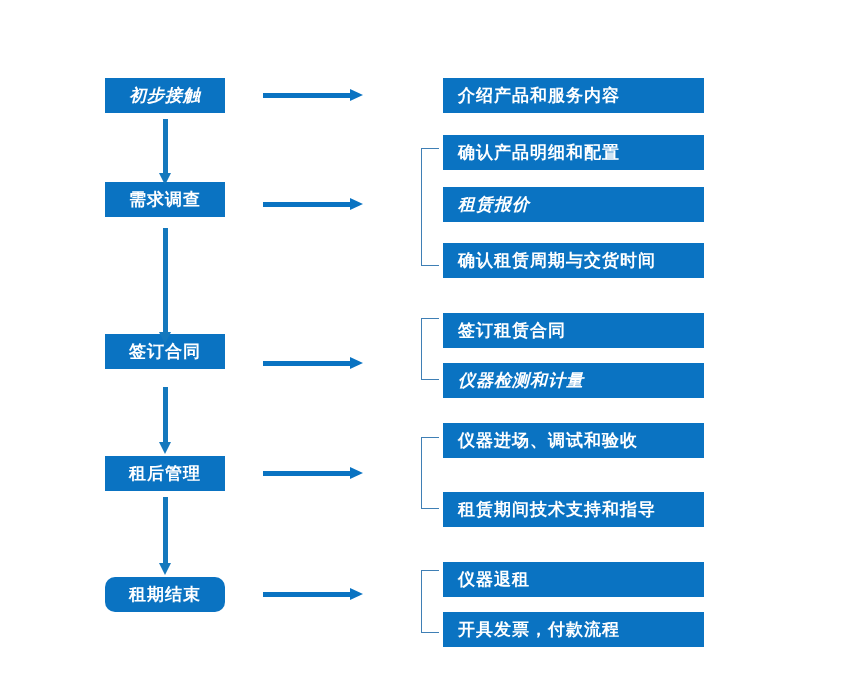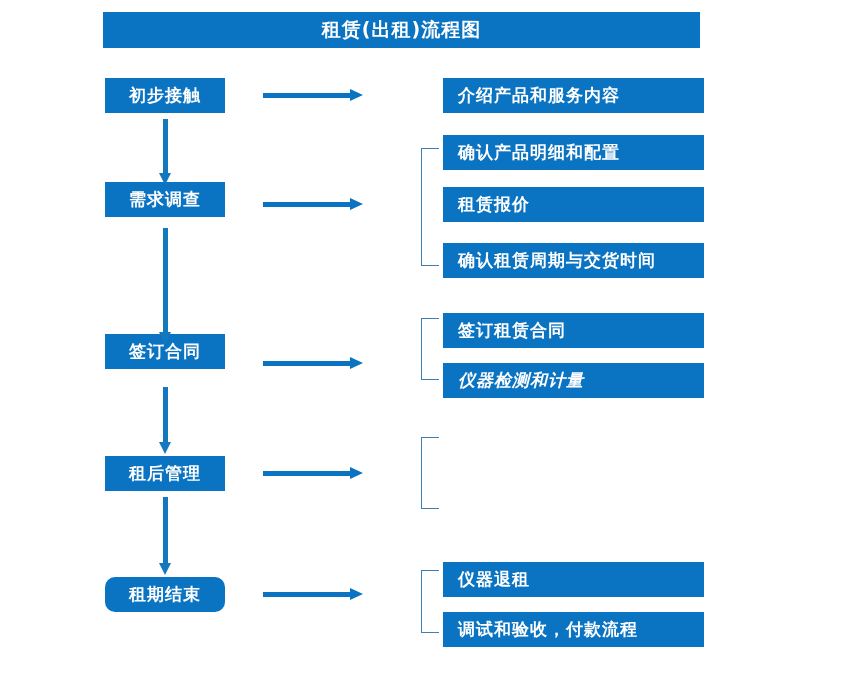--- a/index.html
+++ b/index.html
@@ -95,23 +95,22 @@
     border:1.5px solid #3f7fb5;
     border-right:none;
     box-sizing:border-box;
   }
 </style>
 </head>
 <body>
 
 <div id="canvas">
 
-  <div class="title-bar">租赁(出租)流程图</div>
 
-  <div class="box box-left" style="top:78px;">初步接触</div>
+  <div class="box box-left" style="top:78px;font-style:italic;">初步接触</div>
   <div class="box box-left" style="top:182px;font-family:Liberation Serif, serif;">需求调查</div>
   <div class="box box-left" style="top:334px;">签订合同</div>
   <div class="box box-left" style="top:456px;">租后管理</div>
   <div class="box box-left" style="top:577px;border-radius:10px;">租期结束</div>
 
   <div class="arrow-v" style="top:119px;height:66px;">
     <div class="shaft"></div>
     <div class="head"></div>
   </div>
   <div class="arrow-v" style="top:228px;height:116px;">
@@ -149,23 +148,25 @@
   </div>
 
   <div class="bracket" style="top:148px;height:118px;"></div>
   <div class="bracket" style="top:318px;height:62px;"></div>
   <div class="bracket" style="top:437px;height:72px;"></div>
   <div class="bracket" style="top:570px;height:63px;"></div>
 
   <div class="box box-right" style="top:135px;">确认产品明细和配置</div>
 
   <div class="box box-right" style="top:78px;">介绍产品和服务内容</div>
-  <div class="box box-right" style="top:187px;">租赁报价</div>
+  <div class="box box-right" style="top:187px;font-style:italic;">租赁报价</div>
   <div class="box box-right" style="top:243px;">确认租赁周期与交货时间</div>
 
   <div class="box box-right" style="top:313px;text-align:right;">签订租赁合同</div>
   <div class="box box-right" style="top:363px;font-style:italic;">仪器检测和计量</div>
 
+  <div class="box box-right" style="top:423px;">仪器进场、调试和验收</div>
+  <div class="box box-right" style="top:492px;">租赁期间技术支持和指导</div>
 
   <div class="box box-right" style="top:562px;">仪器退租</div>
-  <div class="box box-right" style="top:612px;">调试和验收，付款流程</div>
+  <div class="box box-right" style="top:612px;">开具发票，付款流程</div>
 
 </div>
 
 </body></html>

